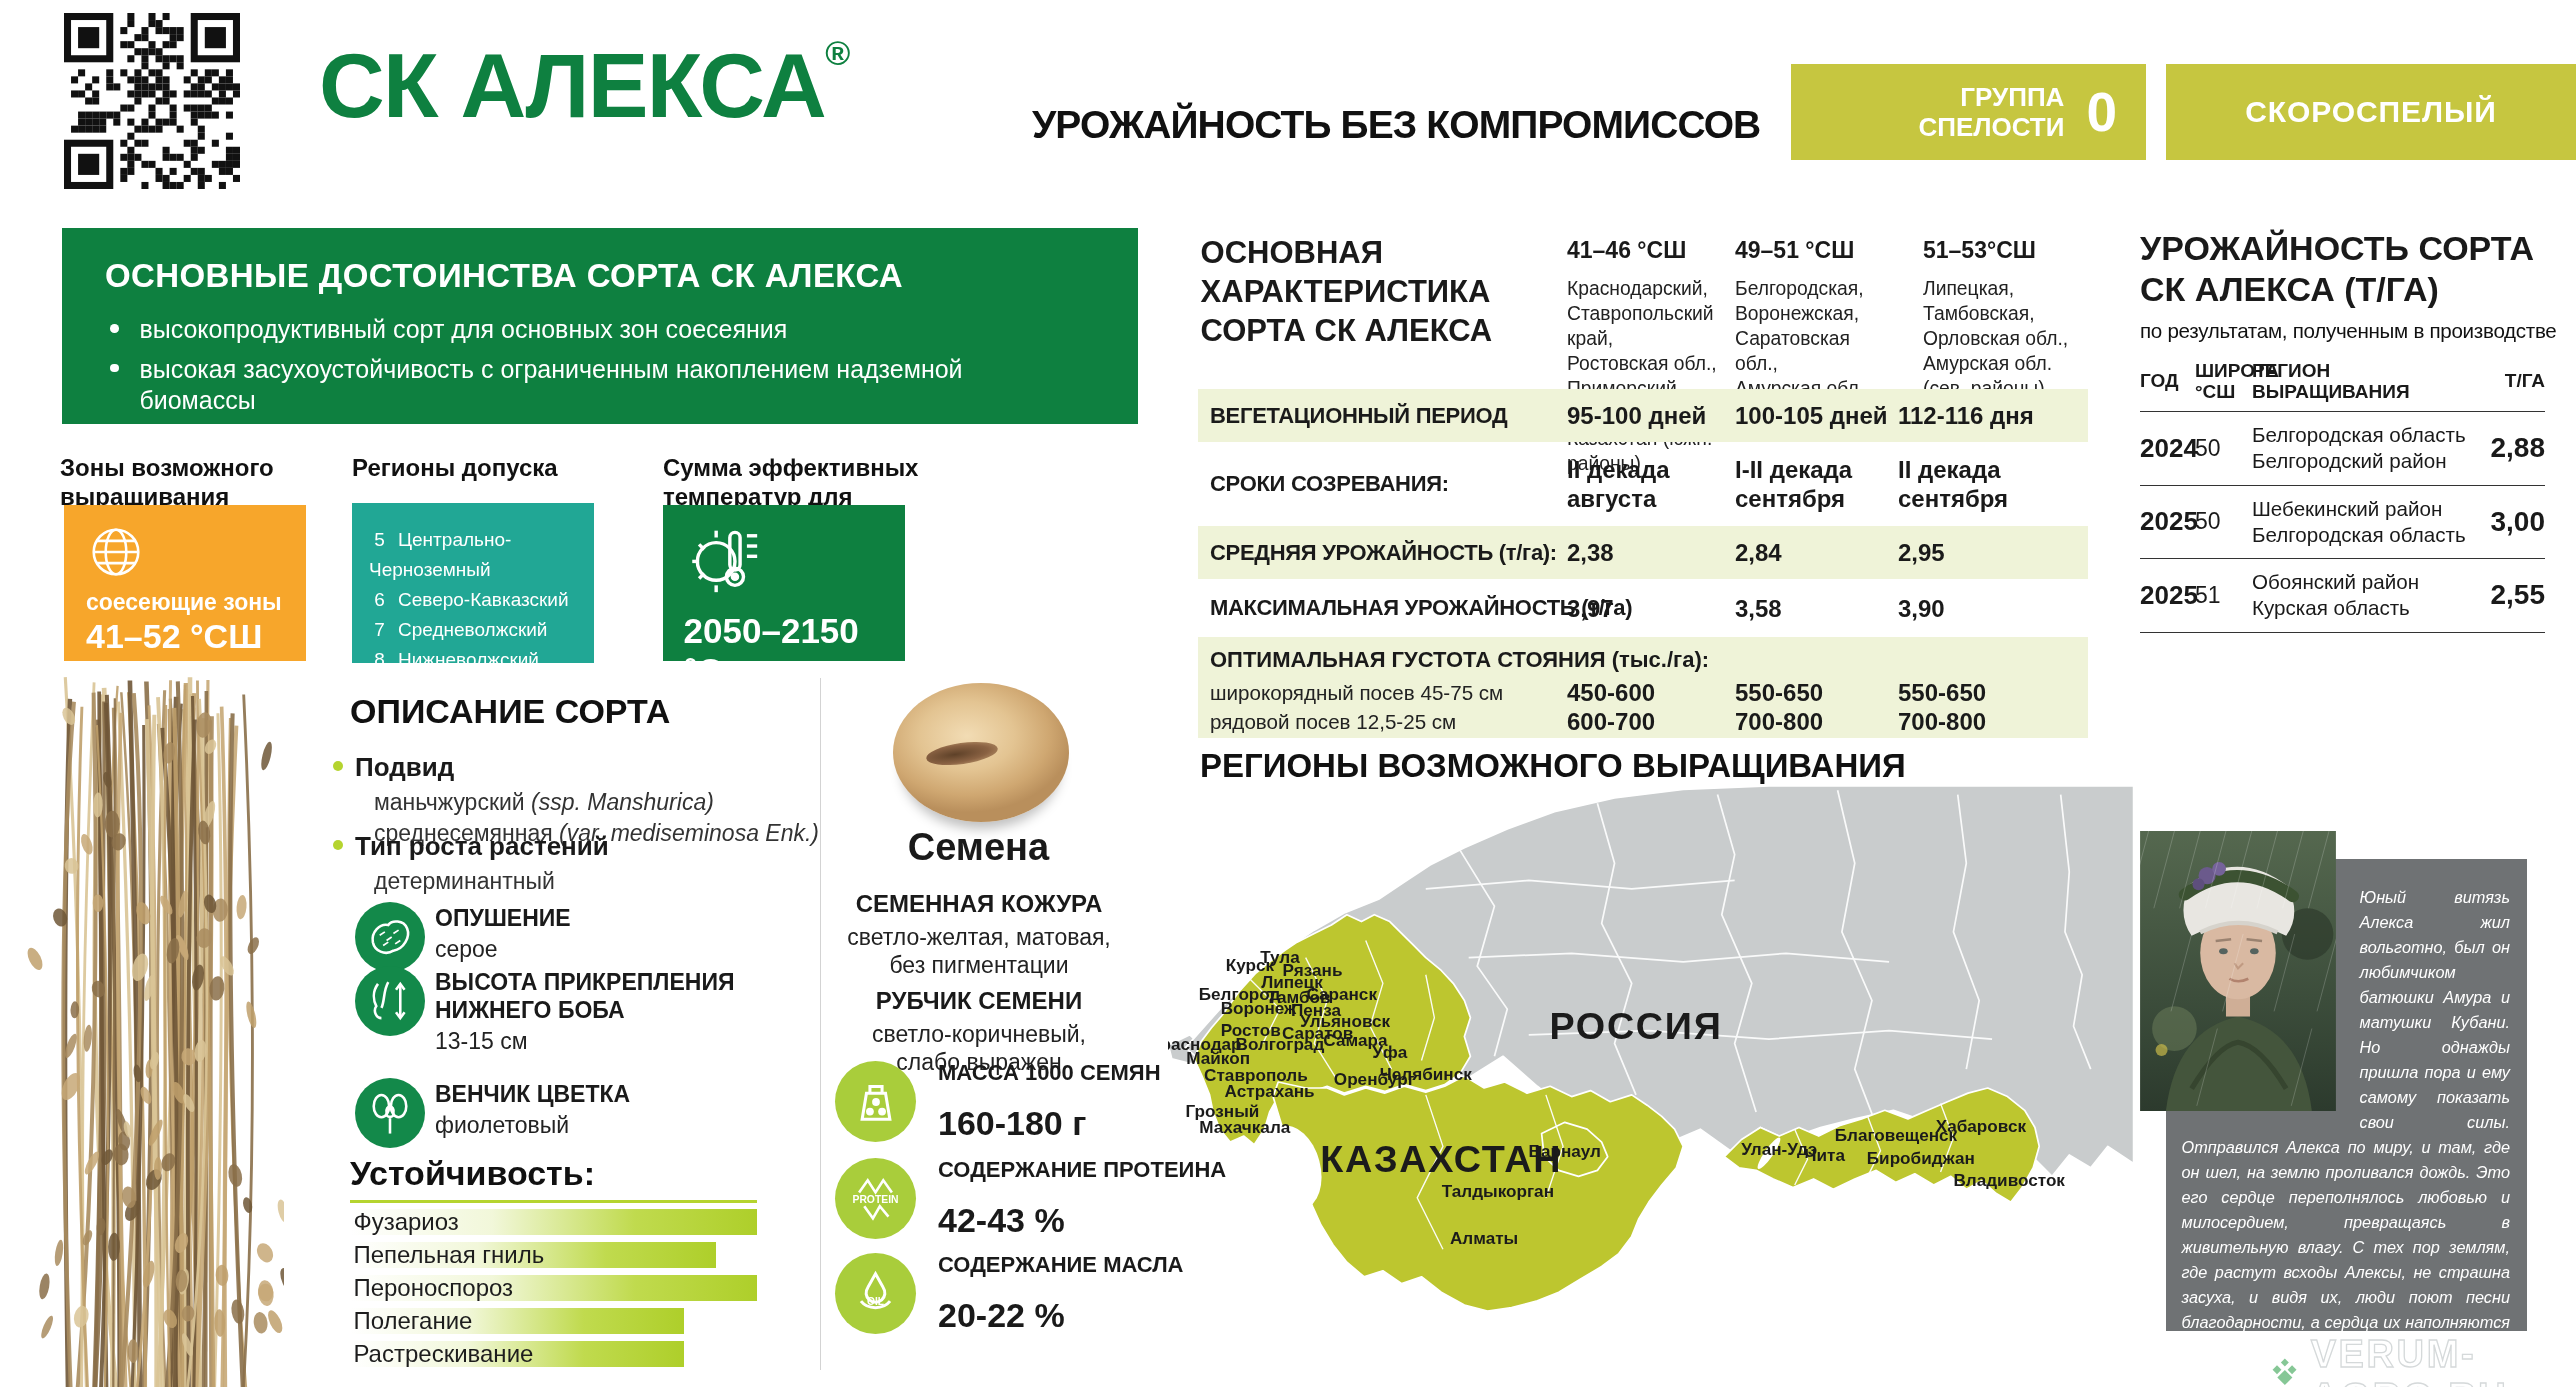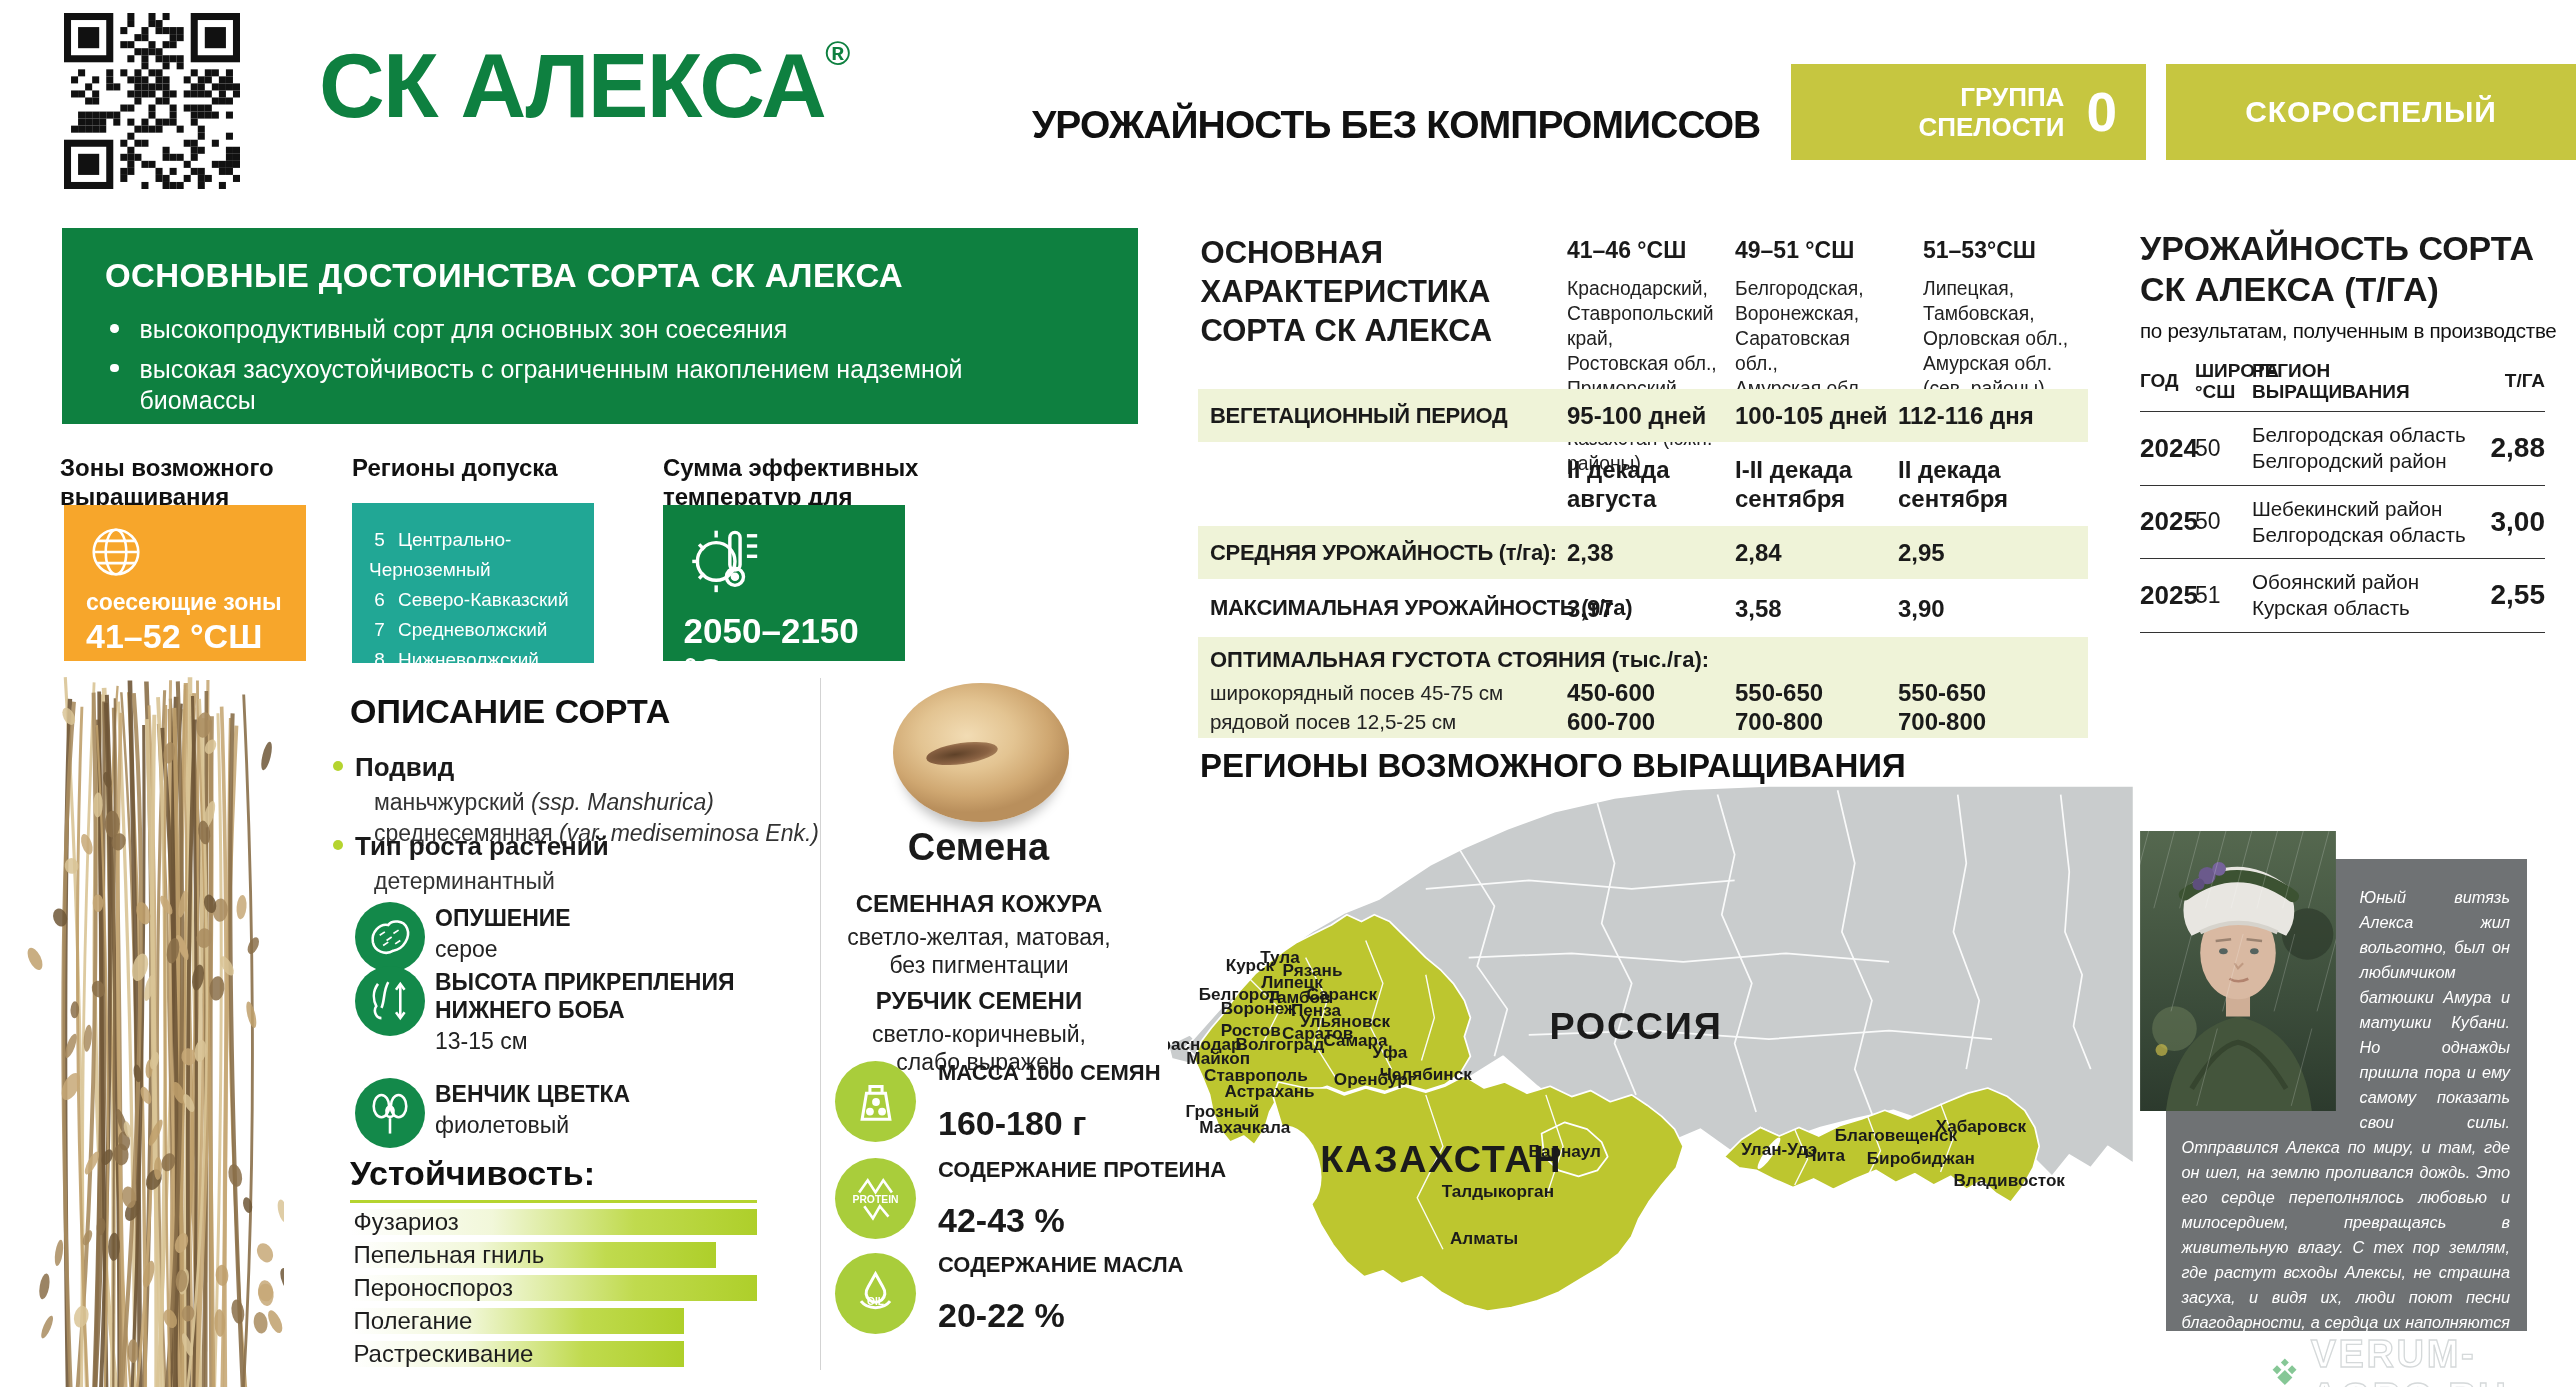--- a/index.html
+++ b/index.html
@@ -792,20 +792,21 @@
 (сев. районы)</div>
     </div>
     <div class="mt-rows" id="mt-rows">
         <div class="mt-row hl" style="height: 53px;">
           <div class="mt-label">ВЕГЕТАЦИОННЫЙ ПЕРИОД</div>
           <div class="mt-cell mt-c1">95-100 дней</div>
           <div class="mt-cell mt-c2">100-105 дней</div>
           <div class="mt-cell mt-c3">112-116 дня</div>
         </div>
         <div class="mt-row" style="height: 84px;">
+          <div class="mt-label">СРОКИ СОЗРЕВАНИЯ:</div>
           <div class="mt-cell mt-c1">II декада
 августа</div>
           <div class="mt-cell mt-c2">I-II декада
 сентября</div>
           <div class="mt-cell mt-c3">II декада
 сентября</div>
         </div>
         <div class="mt-row hl" style="height: 53px;">
           <div class="mt-label">СРЕДНЯЯ УРОЖАЙНОСТЬ (т/га):</div>
           <div class="mt-cell mt-c1">2,38</div>

